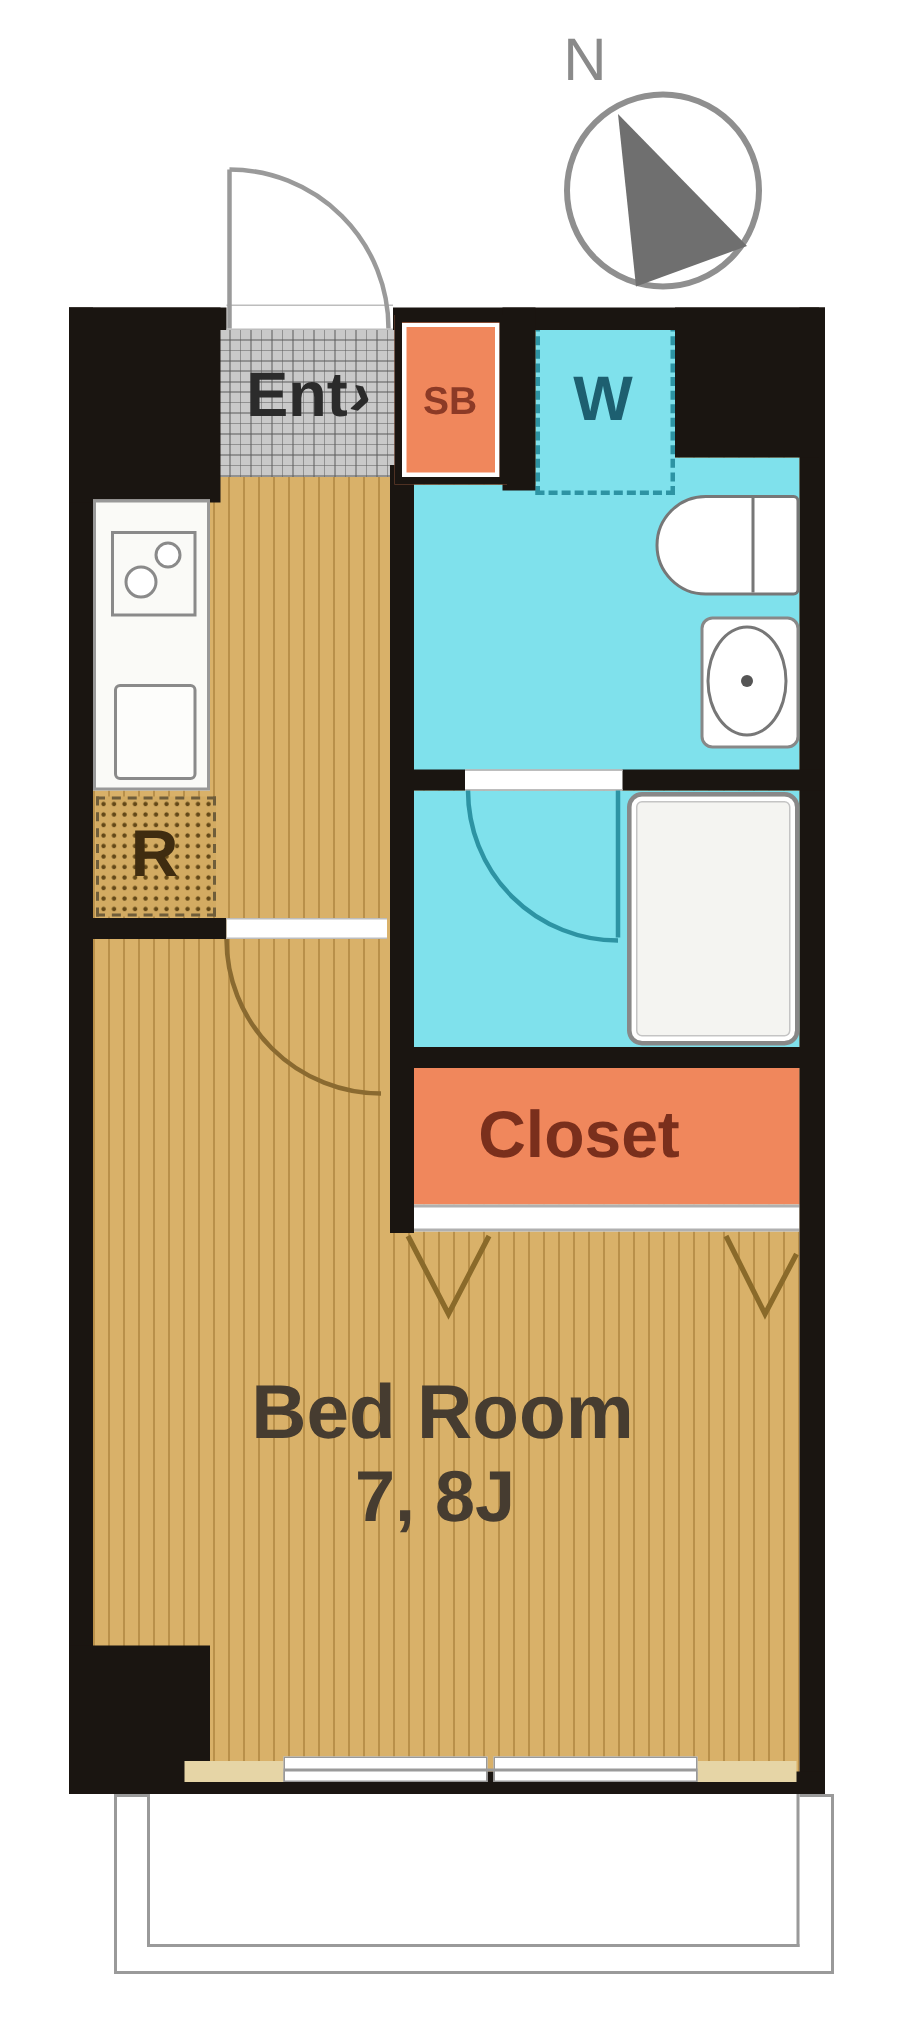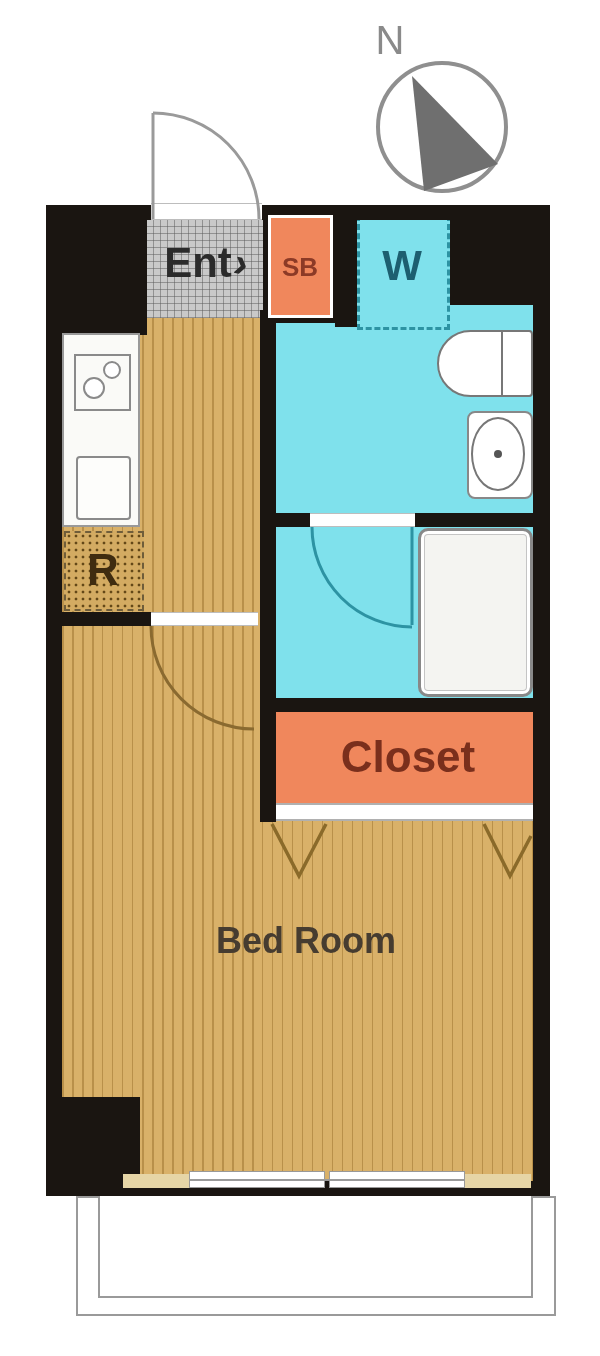--- a/index.html
+++ b/index.html
@@ -105,19 +105,20 @@
   <div class="label" style="left:206px;top:263px;font-size:42px;font-weight:700;color:#2b2b2b;">
     <span>Ent</span><span style="display:inline-block;transform:rotate(12deg);margin-left:2px;">›</span>
   </div>
 
   <div class="label" style="left:300px;top:267px;font-size:26px;font-weight:700;color:#8c3a26;">SB</div>
 
   <div class="label" style="left:402px;top:266px;font-size:42px;font-weight:700;color:#1d5f70;">W</div>
 
   <div class="label" style="left:103px;top:570px;font-size:44px;font-weight:700;color:#3f2c10;">R</div>
 
-  <div class="label" style="left:408px;top:757px;font-size:44px;font-weight:700;color:#7a2f1c;">Closet</div>
+  <div class="label" style="left:386px;top:757px;font-size:44px;font-weight:700;color:#7a2f1c;">Closet</div>
 
-  <div class="label" style="left:306px;top:941px;font-size:36px;font-weight:700;color:#463c30;">Bed Room</div>
+  <div class="label" style="left:295px;top:941px;font-size:51px;font-weight:700;color:#463c30;">Bed Room</div>
 
+  <div class="label" style="left:290px;top:999px;font-size:48px;font-weight:700;color:#463c30;">7, 8J</div>
 
 
 </div>
 
 </body></html>

